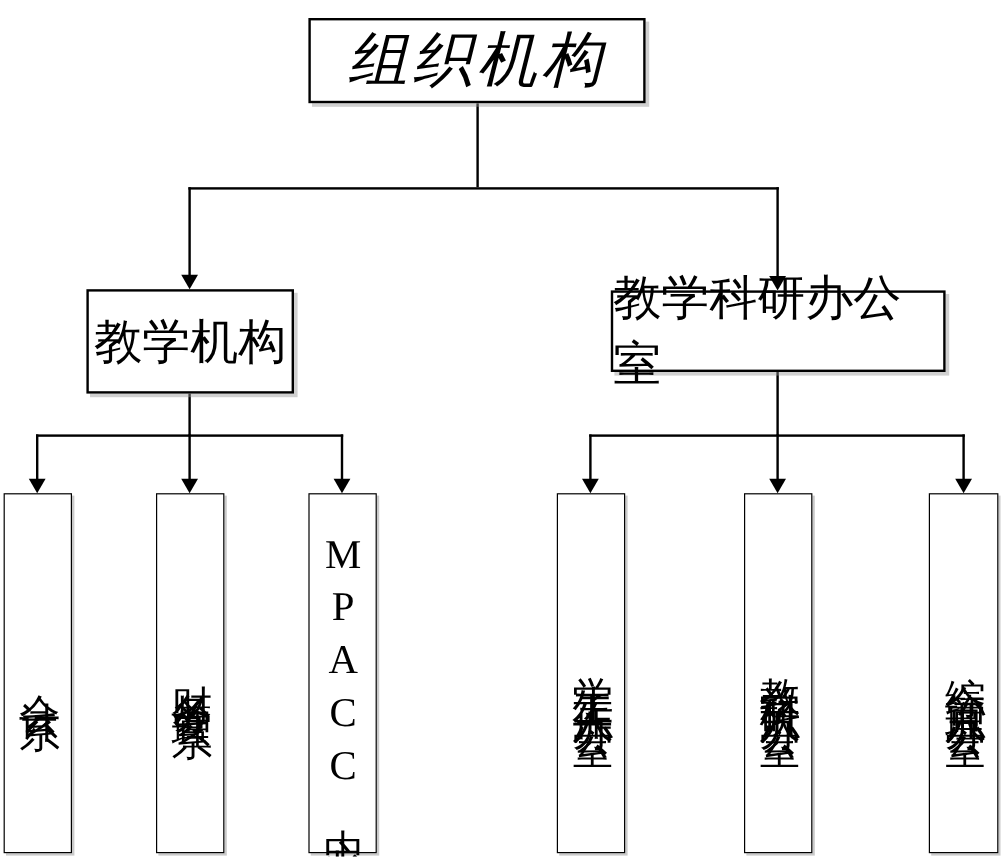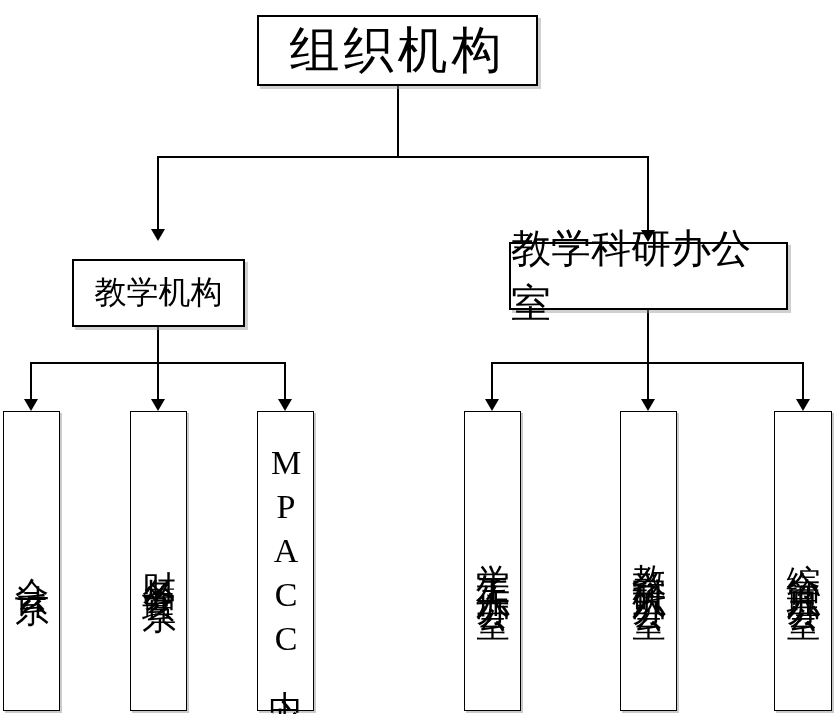--- a/index.html
+++ b/index.html
@@ -22,25 +22,25 @@
     border: 2px solid #000000;
     box-sizing: border-box;
     display: flex;
     align-items: center;
     justify-content: center;
     color: #000000;
     box-shadow: 3px 3px 0 rgba(150,150,150,0.45);
   }
   .node-root {
     left: 257px; top: 15px; width: 281px; height: 71px;
-    font-size: 50px; letter-spacing: 4px;
+    font-size: 50px; letter-spacing: 4px; font-style: italic;
   }
   .node-l2-teaching {
-    left: 72px; top: 259px; width: 173px; height: 68px;
-    font-size: 32px;
+    left: 72px; top: 241px; width: 173px; height: 87px;
+    font-size: 40px;
   }
   .node-l2-admin {
     left: 509px; top: 242px; width: 279px; height: 68px;
     font-size: 40px;
   }
   .node-leaf {
     border-width: 1px;
     top: 411px; height: 300px;
     font-family: "Liberation Serif", serif;
     font-size: 34px;

